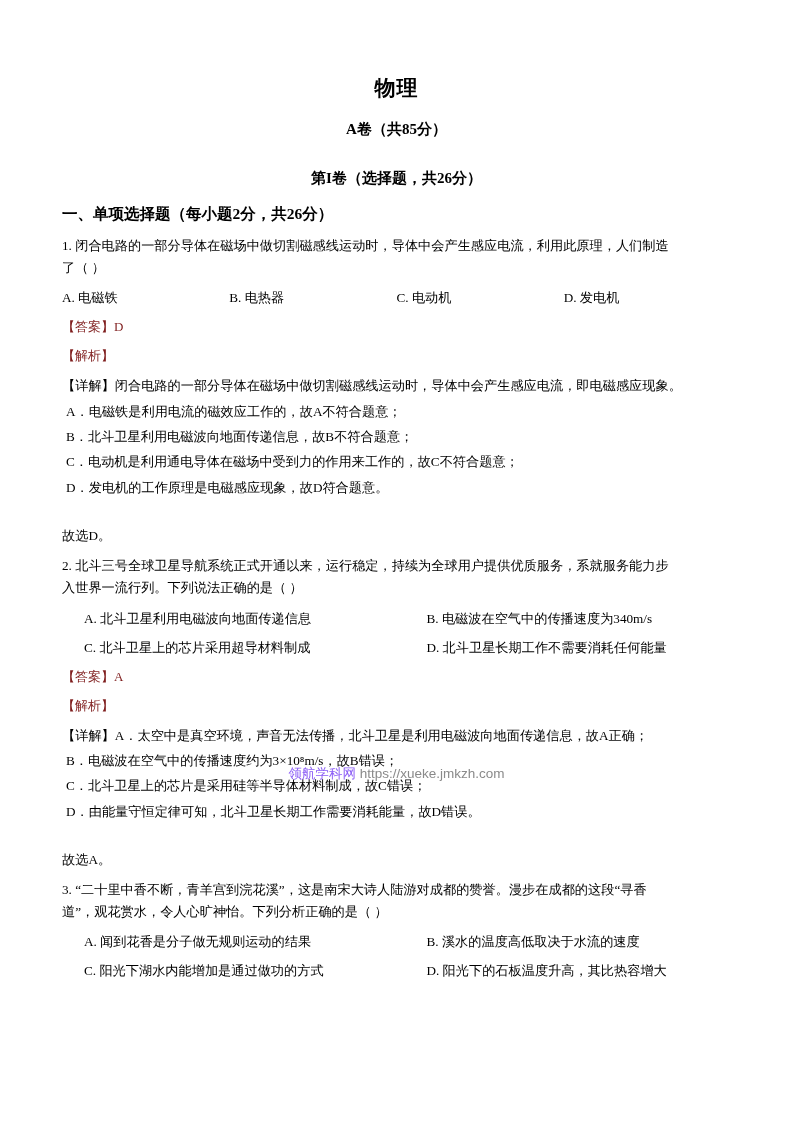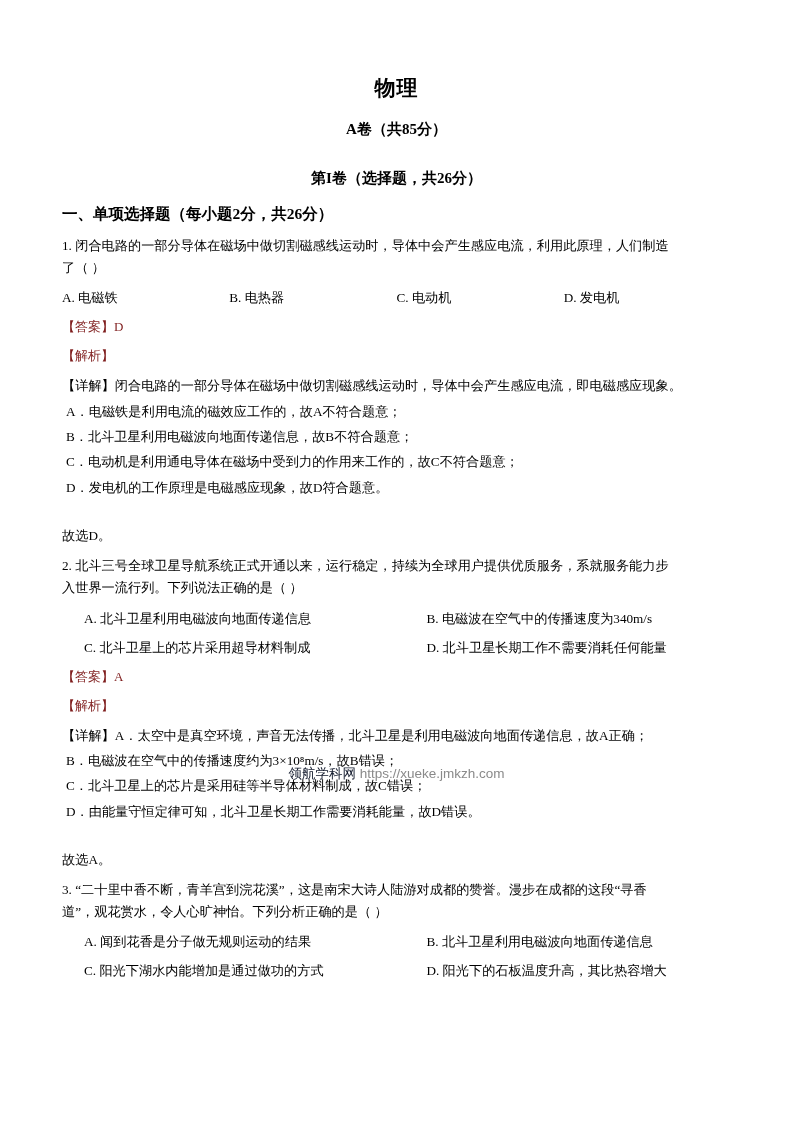--- a/index.html
+++ b/index.html
@@ -98,21 +98,21 @@
     position: absolute;
     left: 0;
     bottom: 14px;
     width: 793px;
     text-align: center;
     font-size: 13.5px;
     color: #8a8a8a;
     font-family: "Liberation Sans", sans-serif;
   }
   .footer .brand {
-    color: #0f172a;
+    color: #8b5cf6;
   }
 </style>
 </head>
 <body>
 
 <div class="page">
 
   <h1 class="doc-title">物理</h1>
 
   <div class="center-line">A卷（共85分）</div>
@@ -168,21 +168,21 @@
   <div class="concl">故选A。</div>
 
   <div class="q">
     <span>3.</span>
     <span>“二十里中香不断，青羊宫到浣花溪”，这是南宋大诗人陆游对成都的赞誉。漫步在成都的这段“寻香</span>
   </div>
   <div class="q-cont">道”，观花赏水，令人心旷神怡。下列分析正确的是（    ）</div>
 
   <div class="opts-row two">
     <div>A. 闻到花香是分子做无规则运动的结果</div>
-    <div>B. 北斗卫星利用电磁波向地面传递信息</div>
+    <div>B. 溪水的温度高低取决于水流的速度</div>
   </div>
   <div class="opts-row two">
     <div>C. 阳光下湖水内能增加是通过做功的方式</div>
     <div>D. 阳光下的石板温度升高，其比热容增大</div>
   </div>
 
   <div class="footer">
     <span class="brand">领航学科网</span>
     <span>https://xueke.jmkzh.com</span>
   </div>

